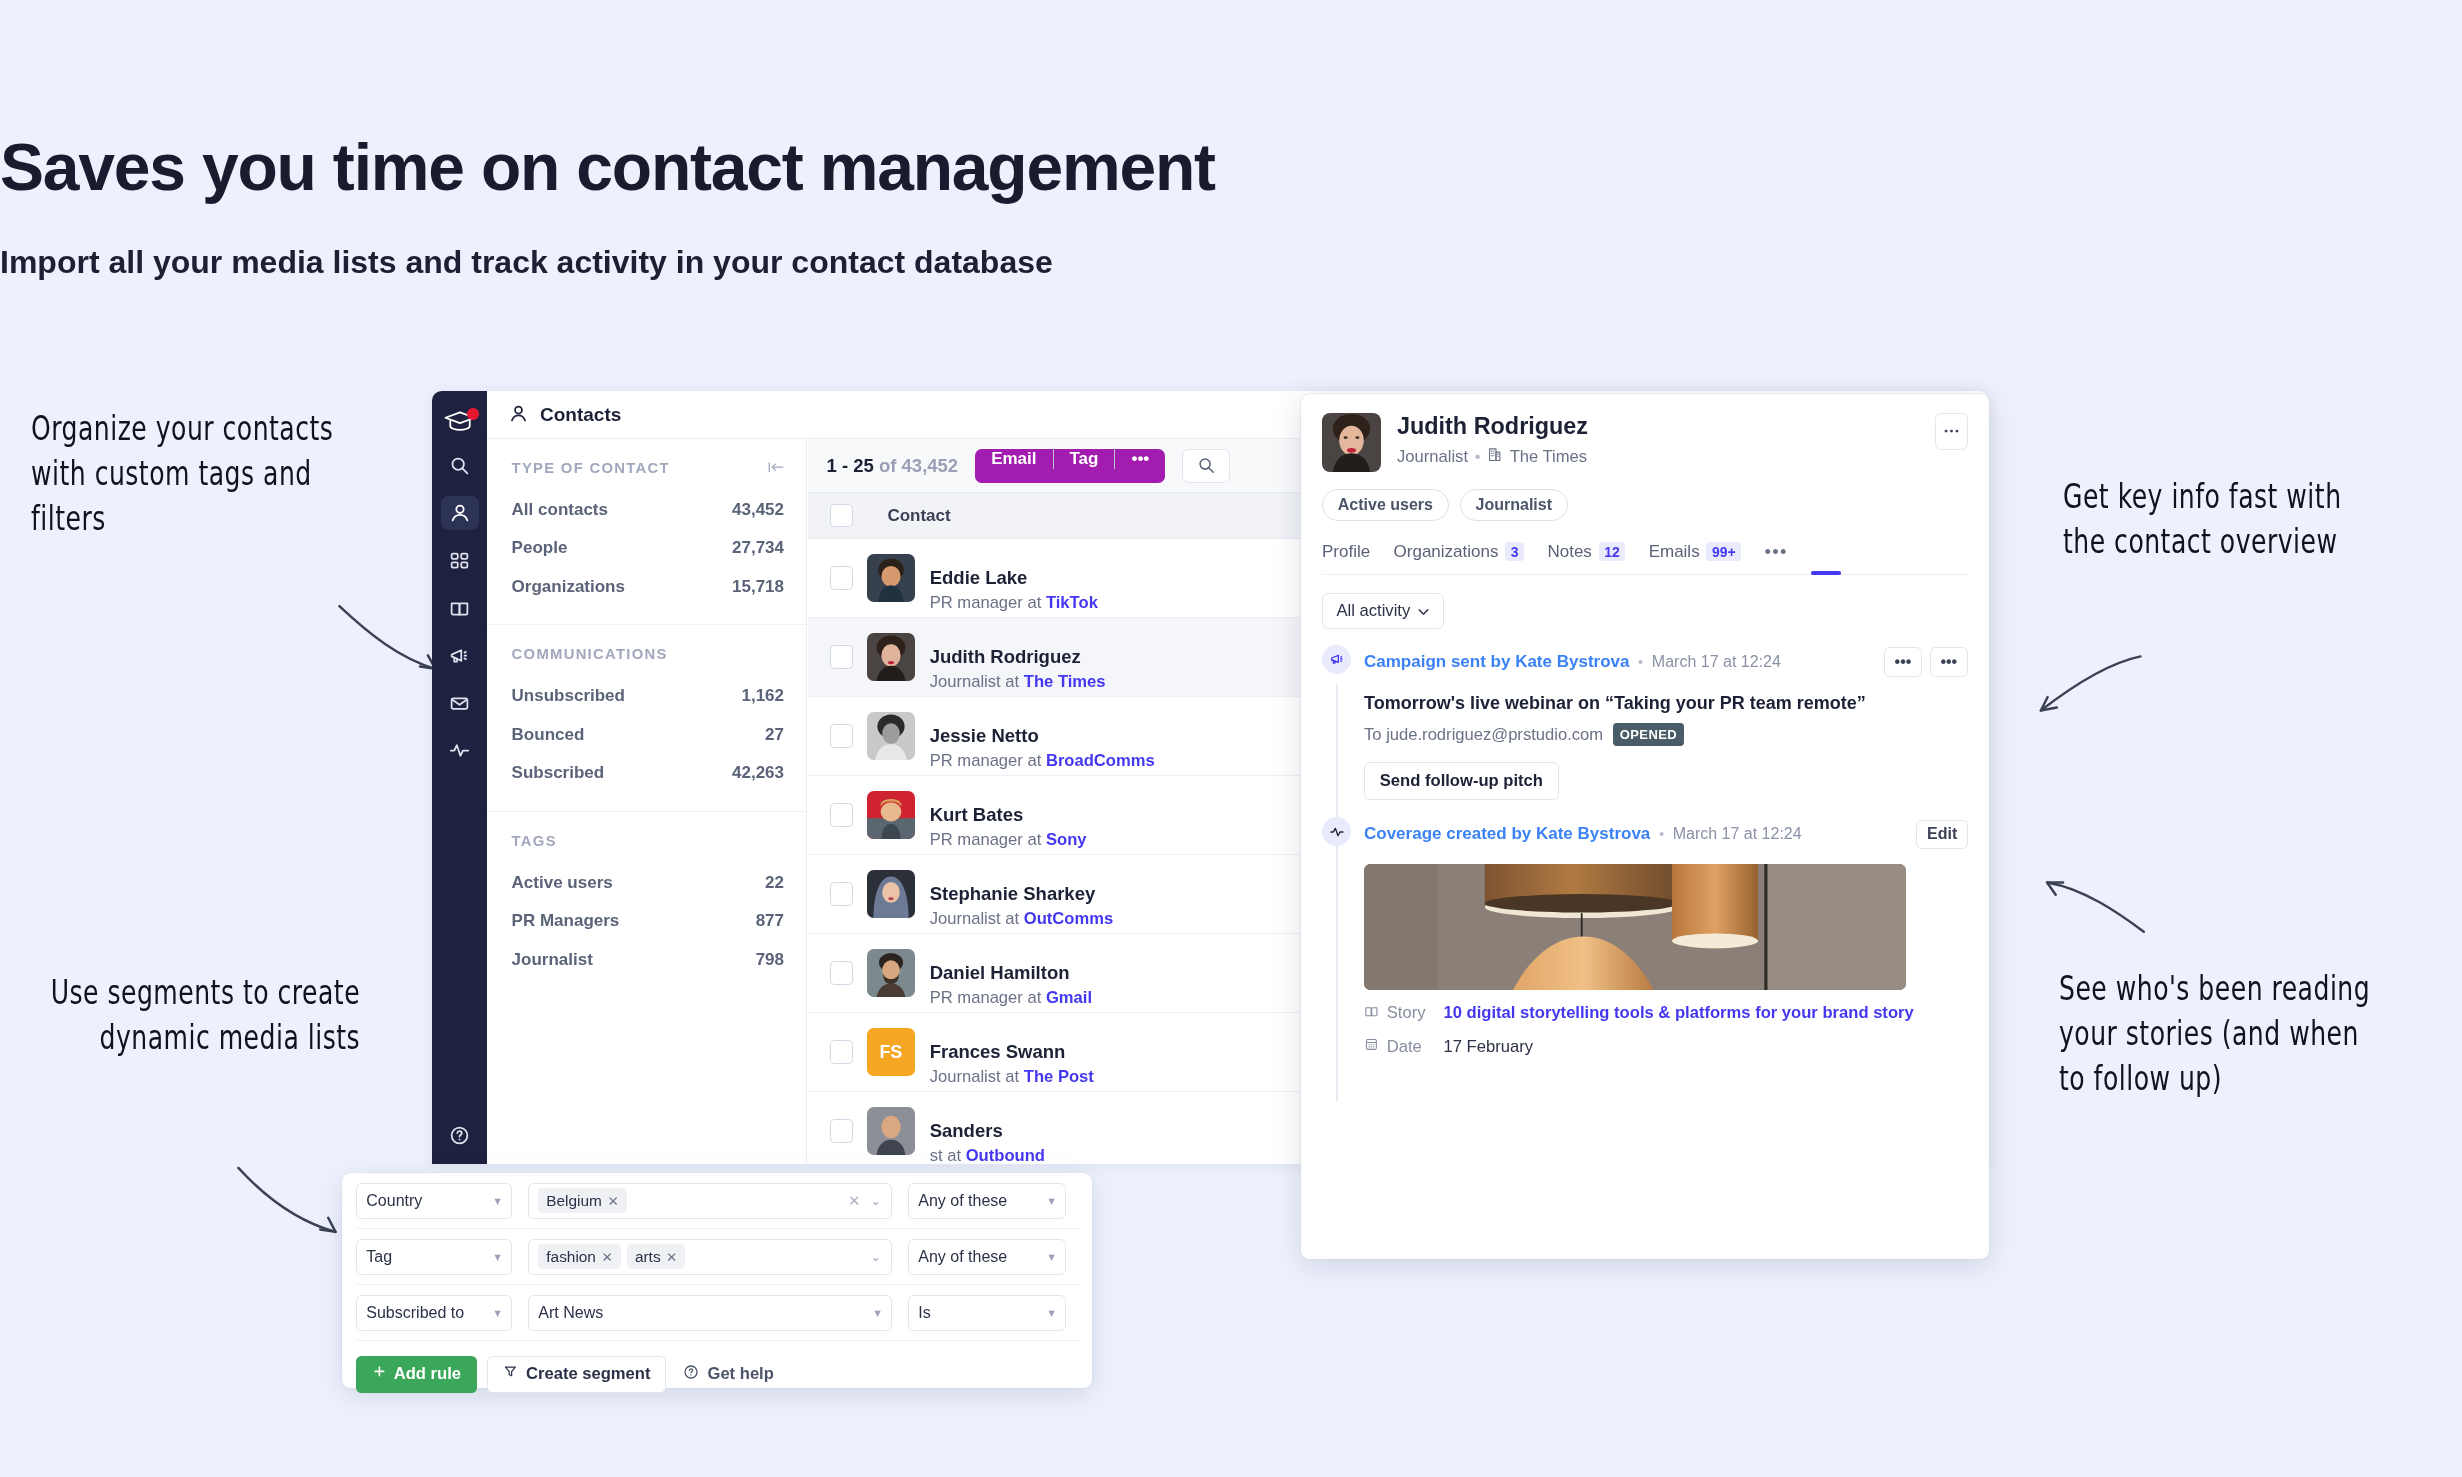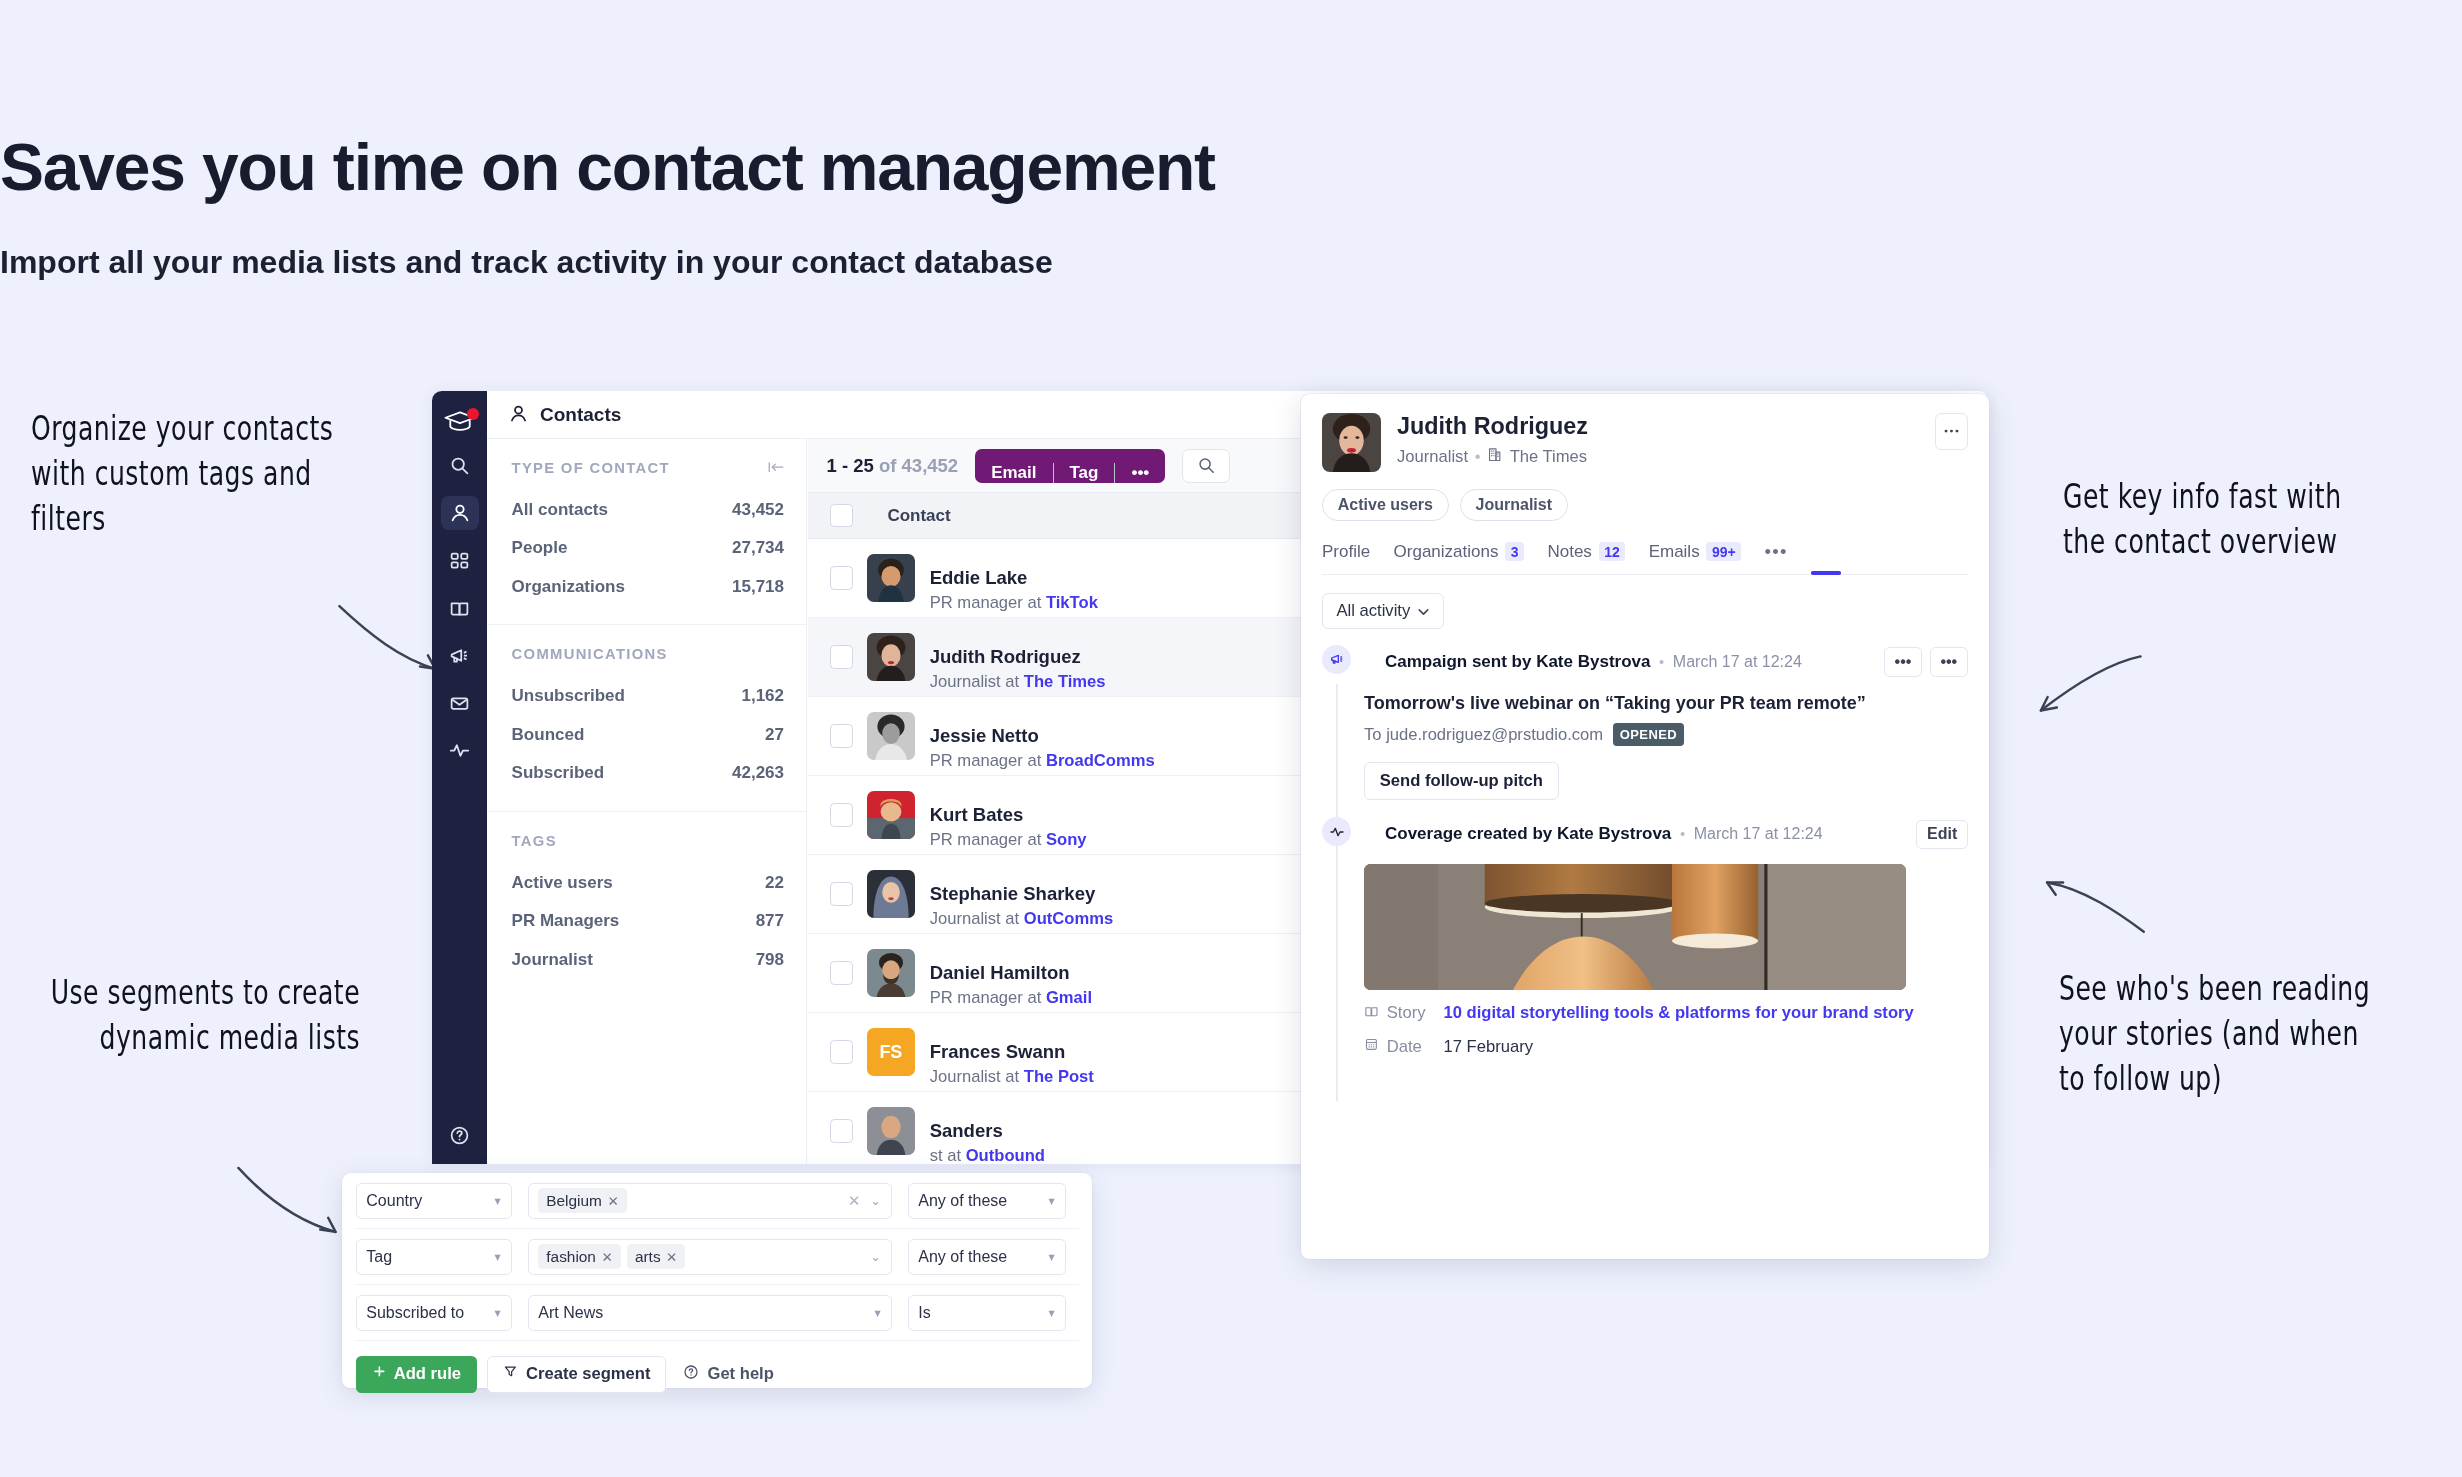--- a/index.html
+++ b/index.html
@@ -107,22 +107,22 @@
   .listpane {
     position: absolute; left: 376px; top: 48px; right: 0; height: 725px;
     background: #f8f9fb;
   }
   .listbar {
     height: 53px; display: flex; align-items: center; gap: 17px; padding: 0 18.5px;
   }
   .count { font-size: 18.5px; color: #1d2136; font-weight: 700; }
   .count .muted { color: #99a0b5; font-weight: 600; }
   .segbtn {
-    display: flex; background: #701a75; border-radius: 6.8px; overflow: hidden;
-    height: 34px; align-items: flex-end;
+    display: flex; background: #a21caf; border-radius: 6.8px; overflow: hidden;
+    height: 34px; align-items: flex-start;
   }
   .segbtn > div {
     display: flex; align-items: center; justify-content: center;
     padding: 0 16px; font-size: 17px; font-weight: 700; color: #fff;
     border-right: 0.6px solid #b8c3cb;
   }
   .segbtn > div:last-child { border-right: none; }
   .srchbtn {
     width: 48px; height: 34px; background: #fff; border: 0.6px solid #e2e5ee;
     border-radius: 6.8px; display: flex; align-items: center; justify-content: center;
@@ -218,21 +218,21 @@
   .fline {
     position: absolute; left: 14px; top: 37px; bottom: -24.6px; width: 1.8px; background: #e9ebf3;
   }
   .fitem { position: relative; padding-left: 42px; padding-bottom: 19.7px; }
   .fbullet {
     position: absolute; left: 0; top: -2.5px; width: 29px; height: 29px;
     border-radius: 50%; background: #e9ebfd;
     display: flex; align-items: center; justify-content: center;
   }
   .fhead { display: flex; align-items: center; gap: 8.6px; }
-  .ftitle { font-size: 17px; font-weight: 700; color: #0f172a; margin-left: 21px; }
+  .ftitle { font-size: 17px; font-weight: 700; color: #3b82f6; }
   .fdot { color: #b7bdcd; font-size: 14.8px; }
   .ftime { font-size: 16px; color: #8a91a6; }
   .facts { margin-left: auto; display: flex; gap: 7.4px; }
   .fbtn {
     border: 0.6px solid #e3e6ef; border-radius: 5.5px; height: 29.5px; min-width: 31px;
     display: flex; align-items: center; justify-content: center;
     font-size: 16px; color: #3b4256; padding: 0 9.8px; font-weight: 600;
   }
   .fsubj { font-size: 18px; font-weight: 700; color: #1d2136; margin-top: 16px; }
   .fto { font-size: 16.6px; color: #6b7287; margin-top: 9.8px; display: flex; align-items: center; gap: 9.8px; }

